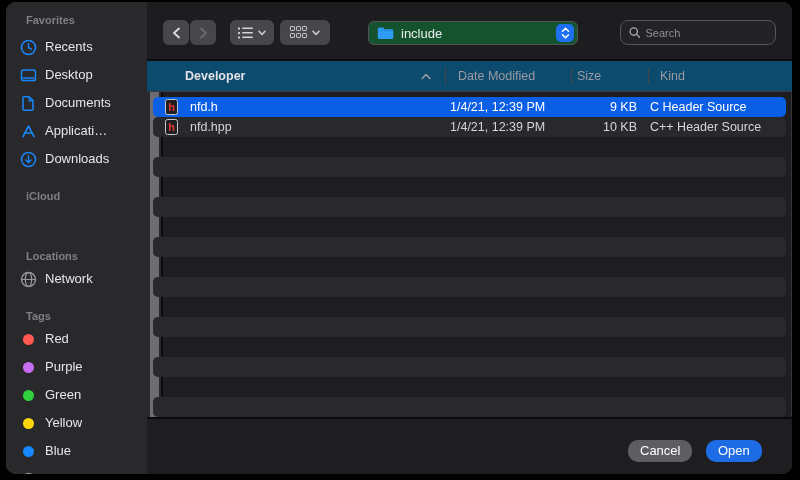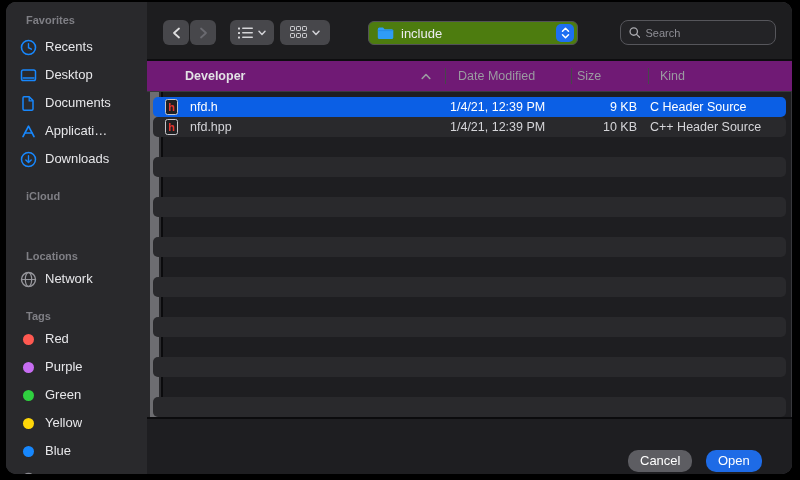--- a/index.html
+++ b/index.html
@@ -23,34 +23,34 @@
   .sb-scroll { position:absolute; right:2px; top:4px; width:9px; height:450px;
     border-radius:5px; background:#6d6d71; }
 
   
   .content { position:absolute; left:141px; top:0; right:0; height:100%; }
   .toolbar { position:absolute; left:0; top:0; right:0; height:57px; background:#1d1d1f; }
   .tbtn { position:absolute; top:18px; height:25px; background:#47474b;
     border-radius:6px; display:flex; align-items:center; justify-content:center; gap:5px; }
   .tbtn svg { display:block; }
   .select { position:absolute; left:221px; top:19px; width:210px; height:24px;
-    background:#4d7c0f; border:1px solid #525257; border-radius:6px;
+    background:#14532d; border:1px solid #525257; border-radius:6px;
     display:flex; align-items:center; padding:0 3px 0 8px; }
   .select .lbl { font-size:13px; color:#ededf0; margin-left:7px; flex:1; }
   .stepper { width:18px; height:18px; background:#1e6ff2; border-radius:5px;
     display:flex; align-items:center; justify-content:center; }
   .search { position:absolute; left:473px; top:18px; width:156px; height:25px;
     background:#232326; border:1.5px solid #56565b; border-radius:8px;
     display:flex; align-items:center; padding:0 8px; gap:5px; }
   .search input { background:transparent; border:none; outline:none; width:100%;
     font-size:11px; color:#e7e7ea; font-family:inherit; }
   .search input::placeholder { color:#8e8e95; }
 
   .thead { position:absolute; left:0; top:57px; right:0; height:33px;
-    background:#701a75; border-top:2px solid #0d0d0f; border-bottom:1px solid #3a3a3e; }
+    background:#0c4a6e; border-top:2px solid #0d0d0f; border-bottom:1px solid #3a3a3e; }
   .th { position:absolute; top:0; height:30px; line-height:30px; font-size:12.5px; color:#9b9ba1; }
   .th.first { font-weight:700; color:#e2e2e5; }
   .vsep { position:absolute; top:7px; width:1px; height:16px; background:#47474b; }
 
   .rows { position:absolute; left:0; top:90px; right:0; height:325px; padding:5px 6px 0 6px; }
   .row { position:relative; height:20px; border-radius:5px; }
   .row.stripe { background:#29292c; }
   .row.sel { background:#0b5fe5; }
   .cell { position:absolute; top:0; height:20px; line-height:20px; font-size:12.5px;
     color:#d4d4d8; white-space:nowrap; }
@@ -60,21 +60,21 @@
   .c-size { left:400px; width:84px; text-align:right; }
   .c-kind { left:497px; }
   .ficon { position:absolute; left:12px; top:2px; width:13px; height:16px;
     border:1px solid #c7c7cb; border-radius:2.5px; background:#202023;
     font-size:11px; font-weight:700; color:#e8352e; text-align:center; line-height:14px; }
 
   .footer { position:absolute; left:0; right:0; bottom:0; height:57px;
     background:#1e1e21; border-top:2px solid #0b0b0d; }
   .btn { position:absolute; top:21px; height:22px; border-radius:10px; border:none;
     font-size:13px; color:#fff; font-family:inherit; cursor:default; padding:0 12px;
-    line-height:22px;margin-top:10px; }
+    line-height:22px; }
   .btn.cancel { left:481px; background:#5d5d62; }
   .btn.open  { left:559px; background:#1e6be6; }
 </style>
 </head>
 <body>
 
 <div class="dialog">
 
   <aside class="sidebar">
     <div class="sec-h" style="top:10px">Favorites</div>

